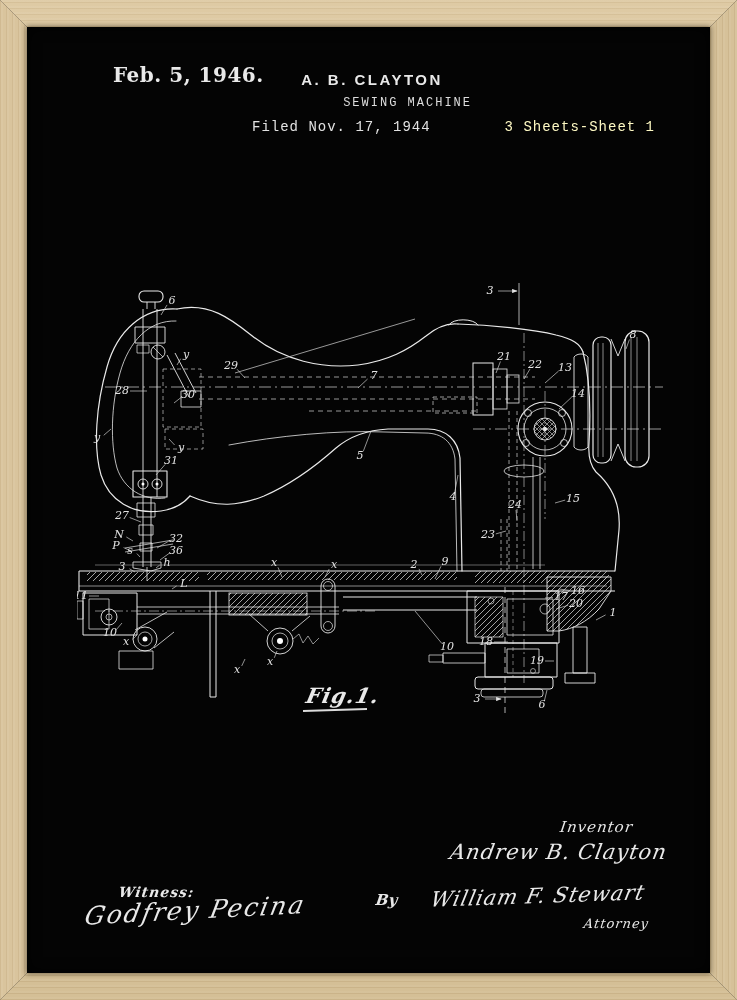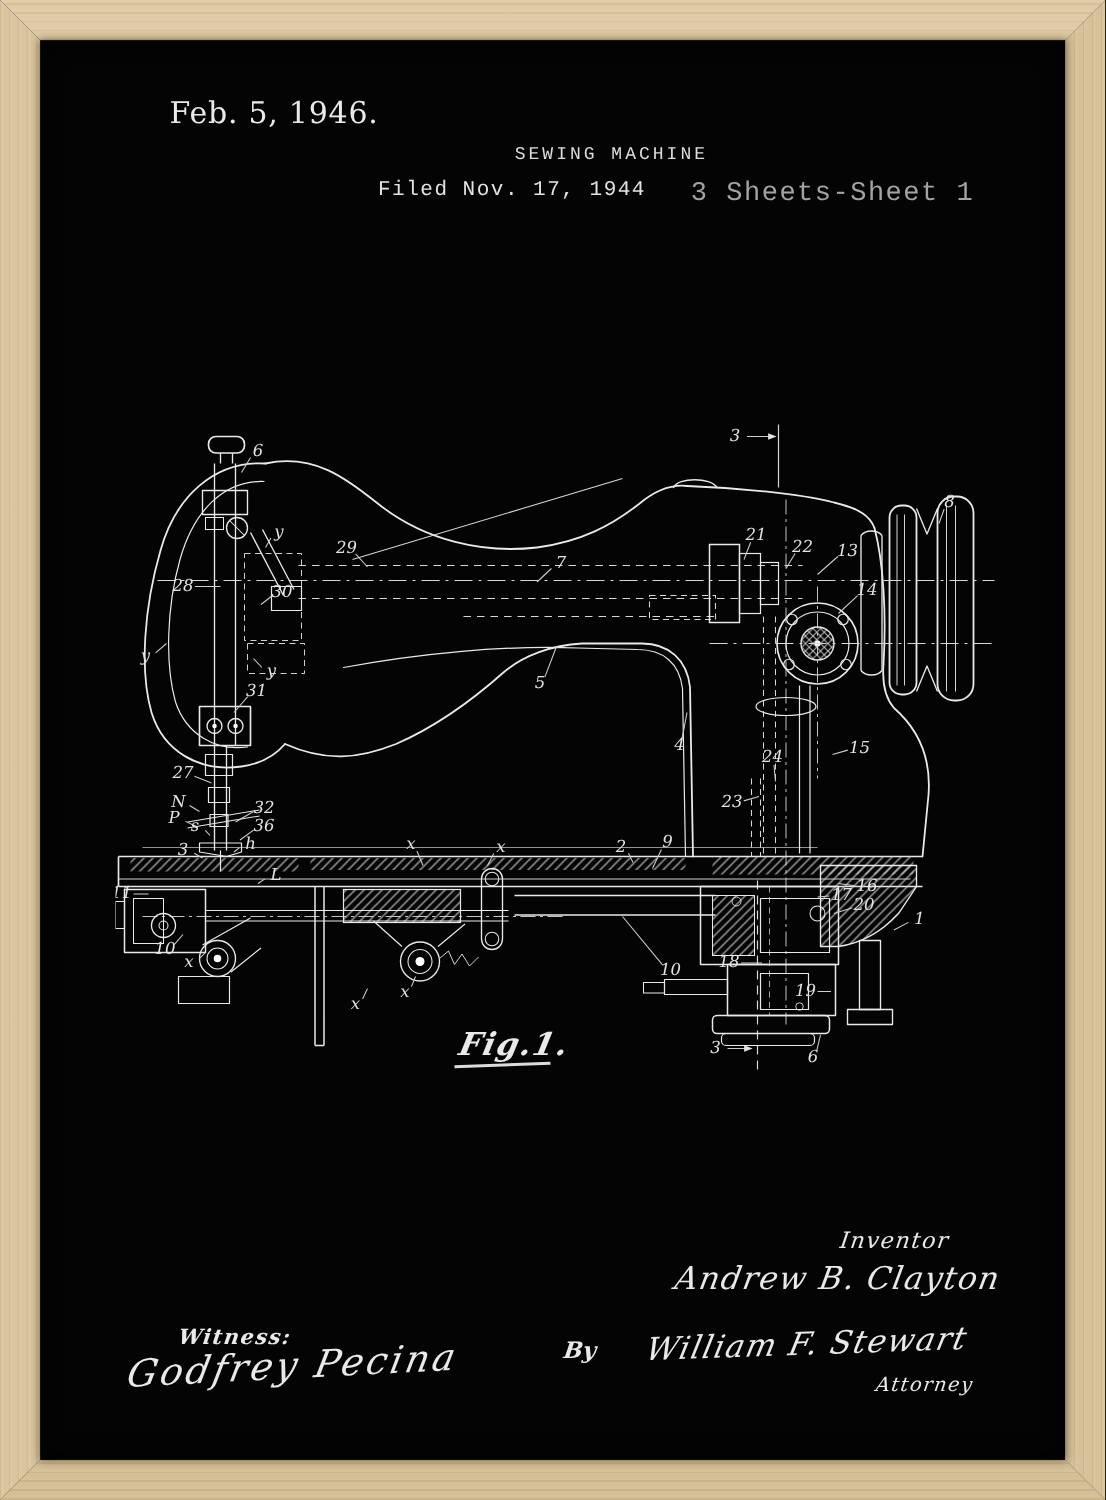--- a/index.html
+++ b/index.html
@@ -19,31 +19,31 @@
   .f-right{right:0;top:0;width:27px;height:1000px;
     background:repeating-linear-gradient(90deg, rgba(130,95,45,.11) 0 1px, rgba(255,255,255,.05) 1px 3px, transparent 3px 6px),#d6c199;
     clip-path:polygon(0 27px,100% 0,100% 100%,0 calc(100% - 27px));}
 
   
   .paper{position:absolute;left:27px;top:27px;width:683px;height:946px;background:#040404;
     box-shadow:inset 0 0 14px rgba(0,0,0,.95), 0 0 5px 1px rgba(50,36,14,.55);
     color:#e9e9e9;}
 
   .abs{position:absolute;}
-  .serifb{font-family:"DejaVu Serif",serif;font-weight:normal;}
+  .serifb{font-family:"DejaVu Serif",serif;font-weight:bold;}
   .mono{font-family:"Liberation Mono","DejaVu Sans Mono",monospace;}
   .script{font-family:"DejaVu Serif",serif;font-style:italic;}
 
   
   .hdr-date{left:86px;top:36px;font-size:20px;letter-spacing:.5px;}
   .hdr-name{left:250px;top:44px;width:190px;text-align:center;font-family:"Liberation Sans",sans-serif;font-weight:bold;font-size:15px;letter-spacing:2.5px;}
   .hdr-num{left:449px;top:34px;width:140px;text-align:right;font-size:21px;letter-spacing:.5px;}
   .hdr-title{left:245px;top:69px;width:200px;text-align:right;font-size:12px;letter-spacing:2px;color:#ddd;}
   .hdr-filed{left:225px;top:92px;width:240px;text-align:left;font-size:14px;letter-spacing:1px;color:#e2e2e2;}
-  .hdr-sheet{left:428px;top:92px;width:200px;text-align:center;font-size:18px;letter-spacing:1px;color:#a3a3a3;}
+  .hdr-sheet{left:428px;top:92px;width:200px;text-align:right;font-size:14px;letter-spacing:1px;color:#fef9c3;}
 
   
   .figure-area{left:50px;top:252px;width:592px;height:448px;}
   .figure-area svg{display:block;width:592px;height:448px;}
   .labels-layer text{fill:#e3e3e3;font-family:"DejaVu Serif",serif;font-style:italic;font-size:11px;text-anchor:middle;dominant-baseline:middle;}
   .leaders-layer line{stroke:#cfcfcf;stroke-width:.7;}
   .fig-caption{left:268px;top:656px;width:96px;text-align:center;font-size:21px;font-weight:bold;letter-spacing:1px;transform:skewX(-12deg);}
   .fig-swash{left:276px;top:682px;width:64px;height:2px;background:#dcdcdc;transform:rotate(-2deg);}
 
   
@@ -61,20 +61,21 @@
 <div class="scene">
 
   <div class="frame-strip f-top"></div>
   <div class="frame-strip f-bottom"></div>
   <div class="frame-strip f-left"></div>
   <div class="frame-strip f-right"></div>
 
   <div class="paper">
 
     <div class="abs serifb hdr-date">Feb. 5, 1946.</div>
+    <div class="abs hdr-name">A. B. CLAYTON</div>
     <div class="abs mono hdr-title">SEWING MACHINE</div>
     <div class="abs mono hdr-filed">Filed Nov. 17, 1944</div>
     <div class="abs mono hdr-sheet">3 Sheets-Sheet 1</div>
 
     <div class="abs figure-area">
       <svg viewBox="0 0 592 448">
         <defs>
           <pattern id="hatch" width="6" height="6" patternUnits="userSpaceOnUse">
             <path d="M0,6 L6,0" stroke="#c9c9c9" stroke-width="0.8" fill="none"></path>
             <path d="M-1.5,1.5 L1.5,-1.5" stroke="#c9c9c9" stroke-width="0.8" fill="none"></path>

